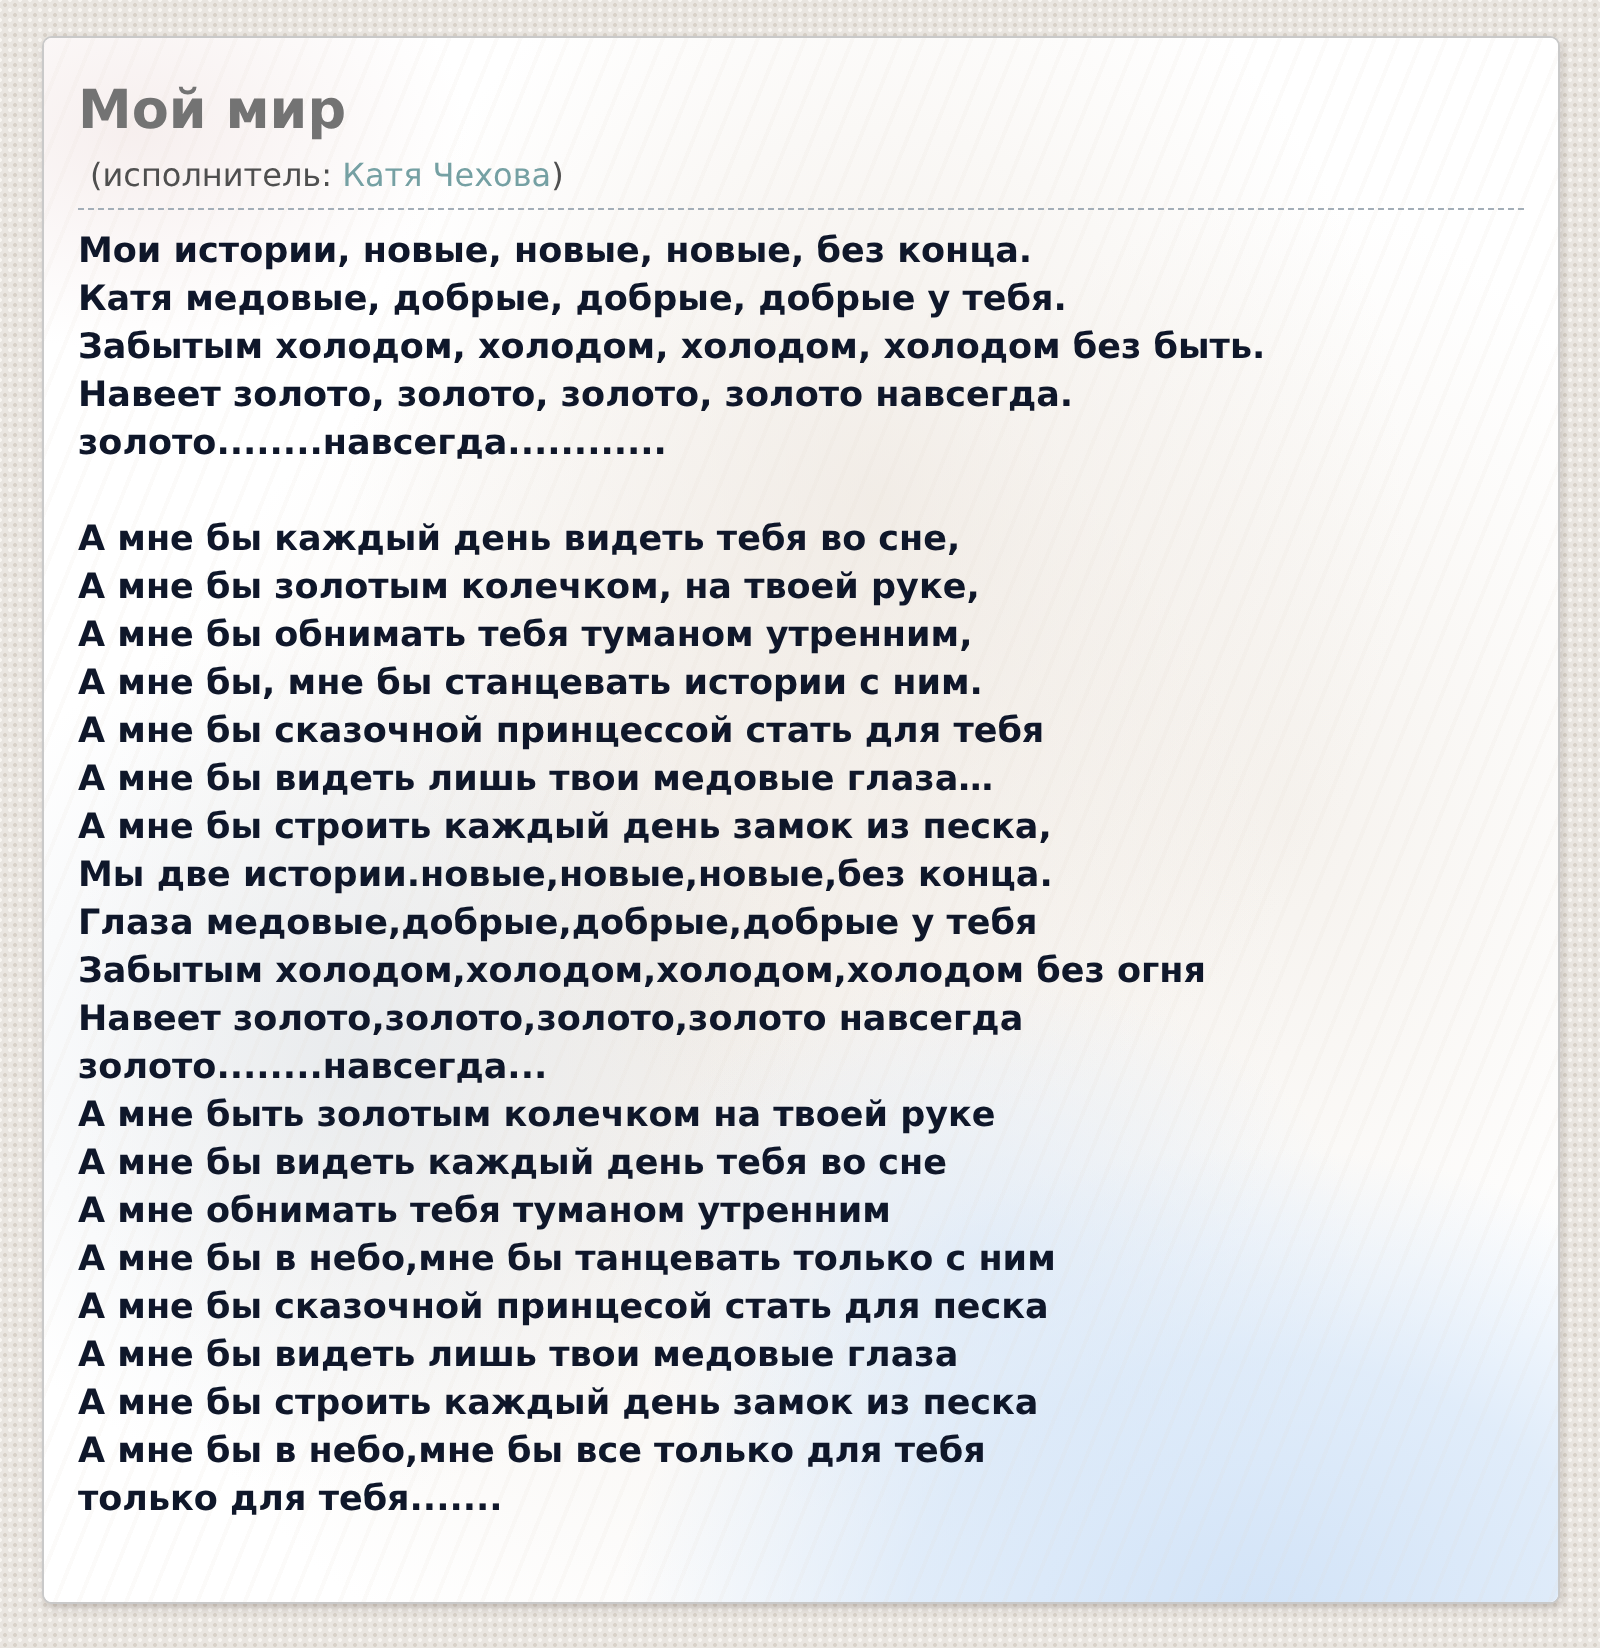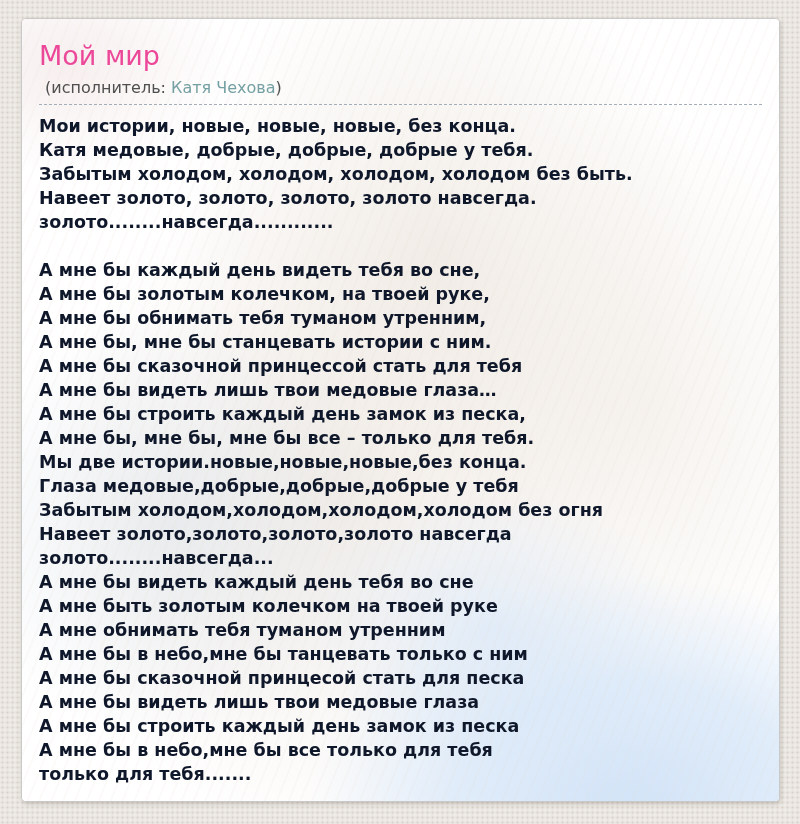--- a/index.html
+++ b/index.html
@@ -47,23 +47,23 @@
       rgba(255,255,255,0) 2px, rgba(255,255,255,0) 11px);
     opacity: 0.5;
   }
   .content {
     position: relative;
     padding: 21px 17px 0 17px;
   }
   .title {
     margin: 0;
     font-size: 27px;
-    font-weight: normal;
+    font-weight: bold;
     line-height: 32px;
-    color: #ec4899;
+    color: #737373;
   }
   .artist-line {
     margin: 6px;
     font-size: 16px;
     line-height: 20px;
     color: #4f4f4f;
   }
   .artist-link {
     color: #75a0a3;
     text-decoration: none;
@@ -99,28 +99,27 @@
         <div class="lyric-line">Навеет золото, золото, золото, золото навсегда.</div>
         <div class="lyric-line">золото........навсегда............</div>
         <div class="lyric-line">&nbsp;</div>
         <div class="lyric-line">А мне бы каждый день видеть тебя во сне,</div>
         <div class="lyric-line">А мне бы золотым колечком, на твоей руке,</div>
         <div class="lyric-line">А мне бы обнимать тебя туманом утренним,</div>
         <div class="lyric-line">А мне бы, мне бы станцевать истории с ним.</div>
         <div class="lyric-line">А мне бы сказочной принцессой стать для тебя</div>
         <div class="lyric-line">А мне бы видеть лишь твои медовые глаза…</div>
         <div class="lyric-line">А мне бы строить каждый день замок из песка,</div>
-        <div class="lyric-line">А мне бы, мне бы, мне бы все – только для тебя.</div>
         <div class="lyric-line">Мы две истории.новые,новые,новые,без конца.</div>
         <div class="lyric-line">Глаза медовые,добрые,добрые,добрые у тебя</div>
         <div class="lyric-line">Забытым холодом,холодом,холодом,холодом без огня</div>
         <div class="lyric-line">Навеет золото,золото,золото,золото навсегда</div>
         <div class="lyric-line">золото........навсегда...</div>
+        <div class="lyric-line">А мне быть золотым колечком на твоей руке</div>
         <div class="lyric-line">А мне бы видеть каждый день тебя во сне</div>
-        <div class="lyric-line">А мне быть золотым колечком на твоей руке</div>
         <div class="lyric-line">А мне обнимать тебя туманом утренним</div>
         <div class="lyric-line">А мне бы в небо,мне бы танцевать только с ним</div>
         <div class="lyric-line">А мне бы сказочной принцесой стать для песка</div>
         <div class="lyric-line">А мне бы видеть лишь твои медовые глаза</div>
         <div class="lyric-line">А мне бы строить каждый день замок из песка</div>
         <div class="lyric-line">А мне бы в небо,мне бы все только для тебя</div>
         <div class="lyric-line">только для тебя.......</div>
       </div>
   </div>
 </div>

